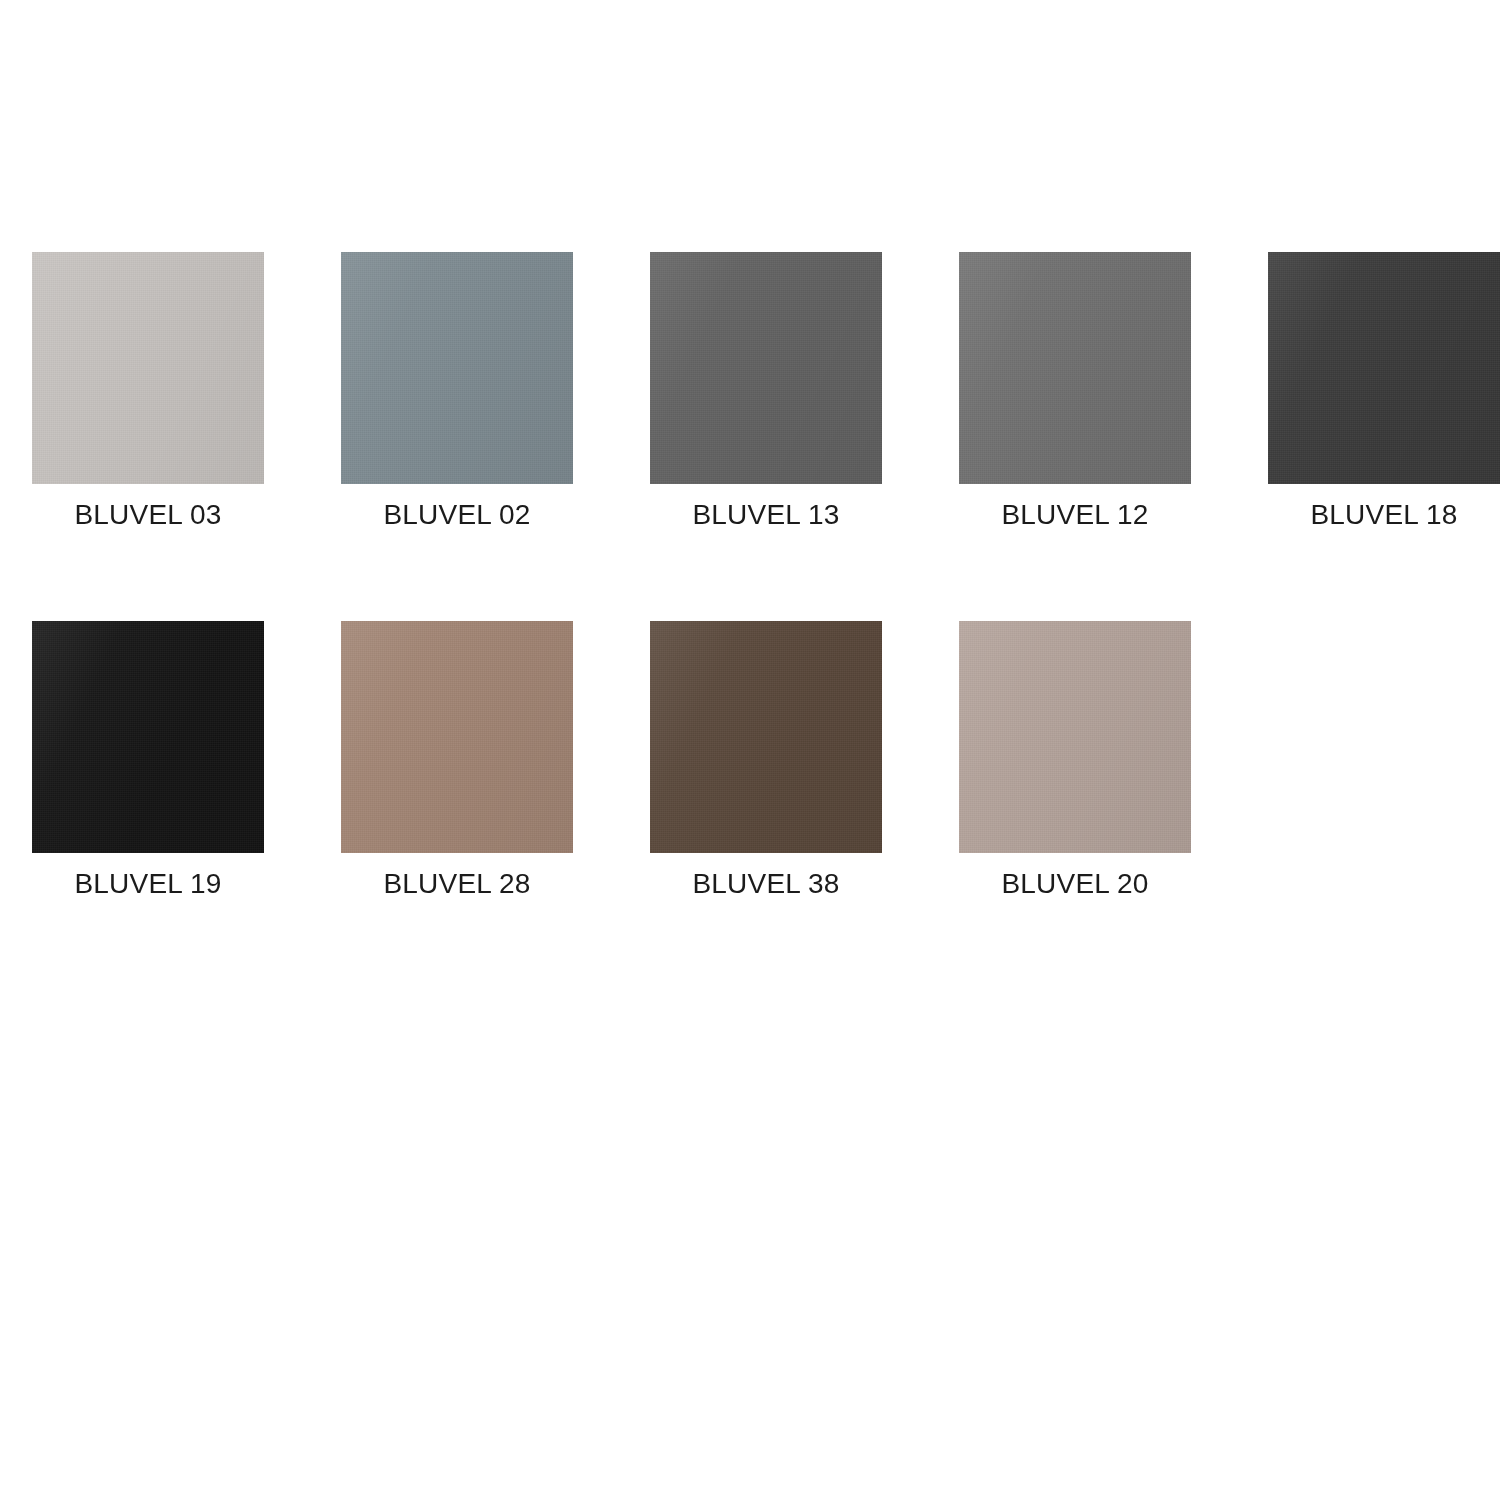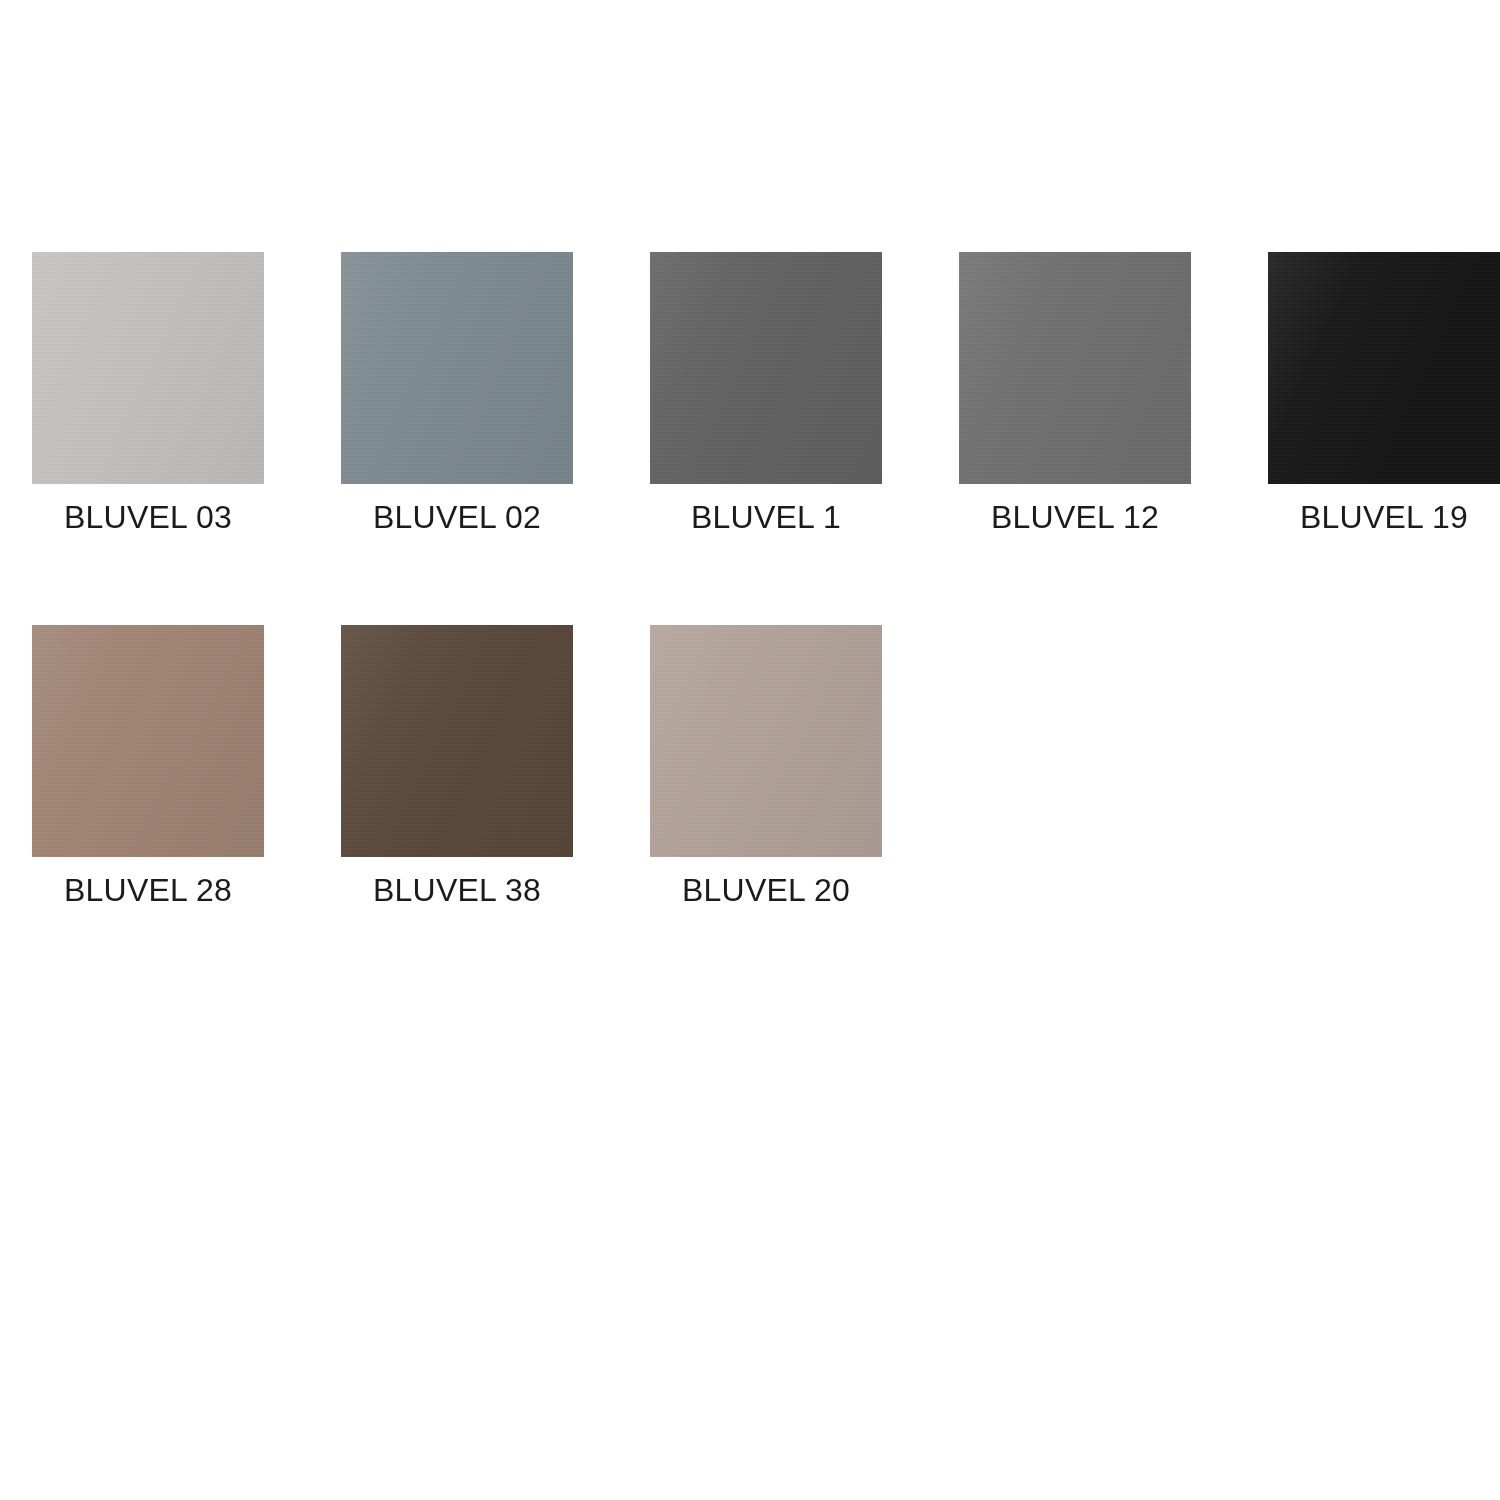--- a/index.html
+++ b/index.html
@@ -79,21 +79,21 @@
         rgba(255,255,255,0.035) 0px,
         rgba(255,255,255,0.035) 1px,
         rgba(0,0,0,0.03) 1px,
         rgba(0,0,0,0.03) 2px);
     opacity: 0.55;
     pointer-events: none;
   }
 
   .swatch-label {
     margin-top: 17px;
-    font-size: 32px;
+    font-size: 28px;
     line-height: 1;
     letter-spacing: 0.2px;
     color: #1b1b1b;
     text-align: center;
     white-space: nowrap;
     font-weight: 400;
   }
 </style>
 </head>
 <body>
@@ -103,25 +103,29 @@
       <div class="swatch-cell">
         <div class="swatch-chip" style="background-color: rgb(197, 193, 190);"></div>
         <div class="swatch-label">BLUVEL 03</div>
       </div>
       <div class="swatch-cell">
         <div class="swatch-chip" style="background-color: rgb(125, 138, 145);"></div>
         <div class="swatch-label">BLUVEL 02</div>
       </div>
       <div class="swatch-cell">
         <div class="swatch-chip" style="background-color: rgb(97, 97, 97);"></div>
-        <div class="swatch-label">BLUVEL 1</div>
+        <div class="swatch-label">BLUVEL 13</div>
       </div>
       <div class="swatch-cell">
         <div class="swatch-chip" style="background-color: rgb(111, 111, 111);"></div>
         <div class="swatch-label">BLUVEL 12</div>
+      </div>
+      <div class="swatch-cell">
+        <div class="swatch-chip" style="background-color: rgb(58, 58, 58);"></div>
+        <div class="swatch-label">BLUVEL 18</div>
       </div>
       <div class="swatch-cell">
         <div class="swatch-chip" style="background-color: rgb(20, 20, 20);"></div>
         <div class="swatch-label">BLUVEL 19</div>
       </div>
       <div class="swatch-cell">
         <div class="swatch-chip" style="background-color: rgb(161, 132, 115);"></div>
         <div class="swatch-label">BLUVEL 28</div>
       </div>
       <div class="swatch-cell">

